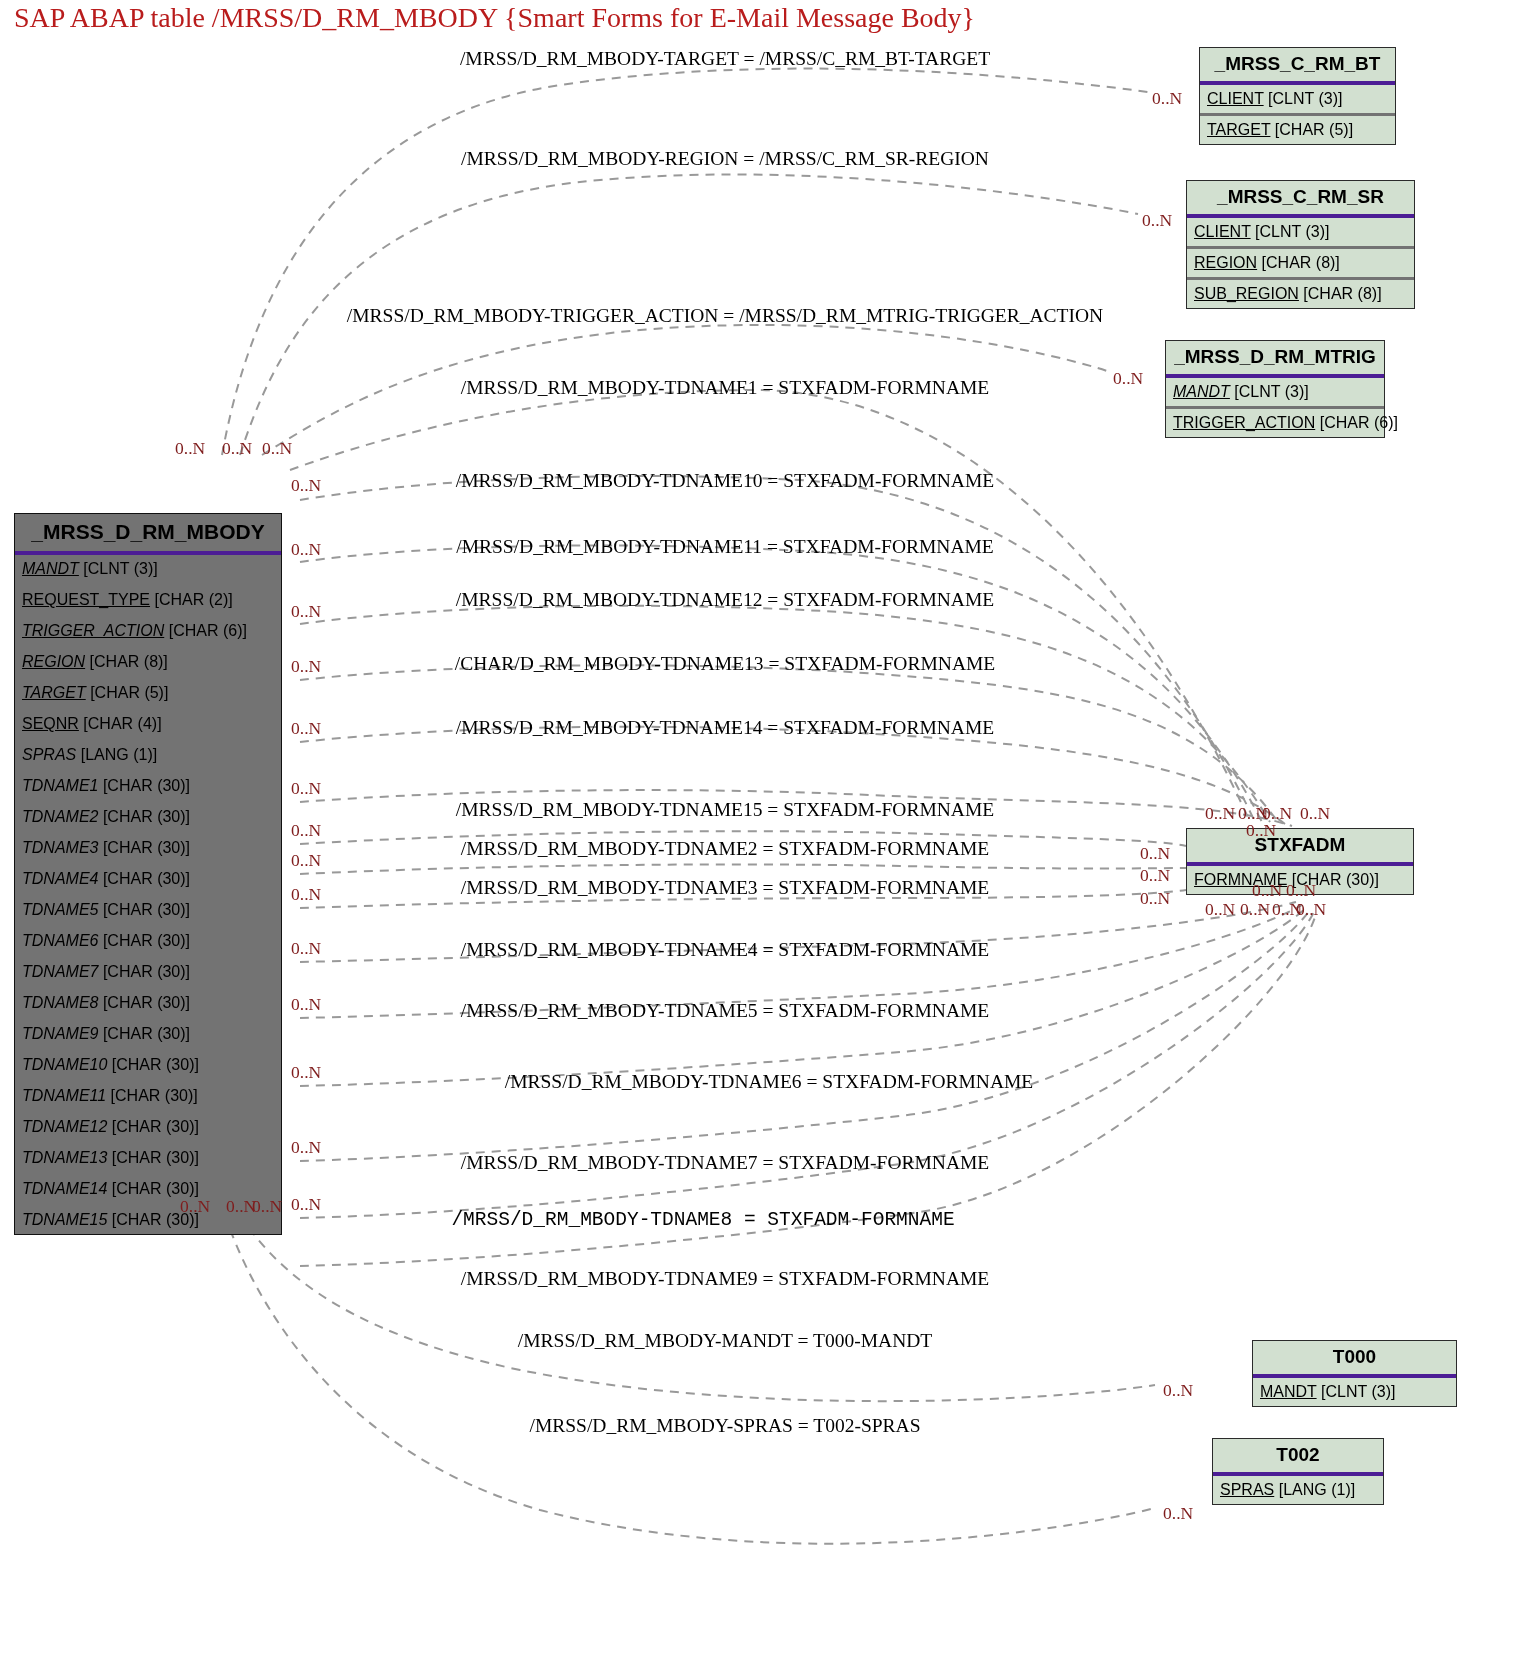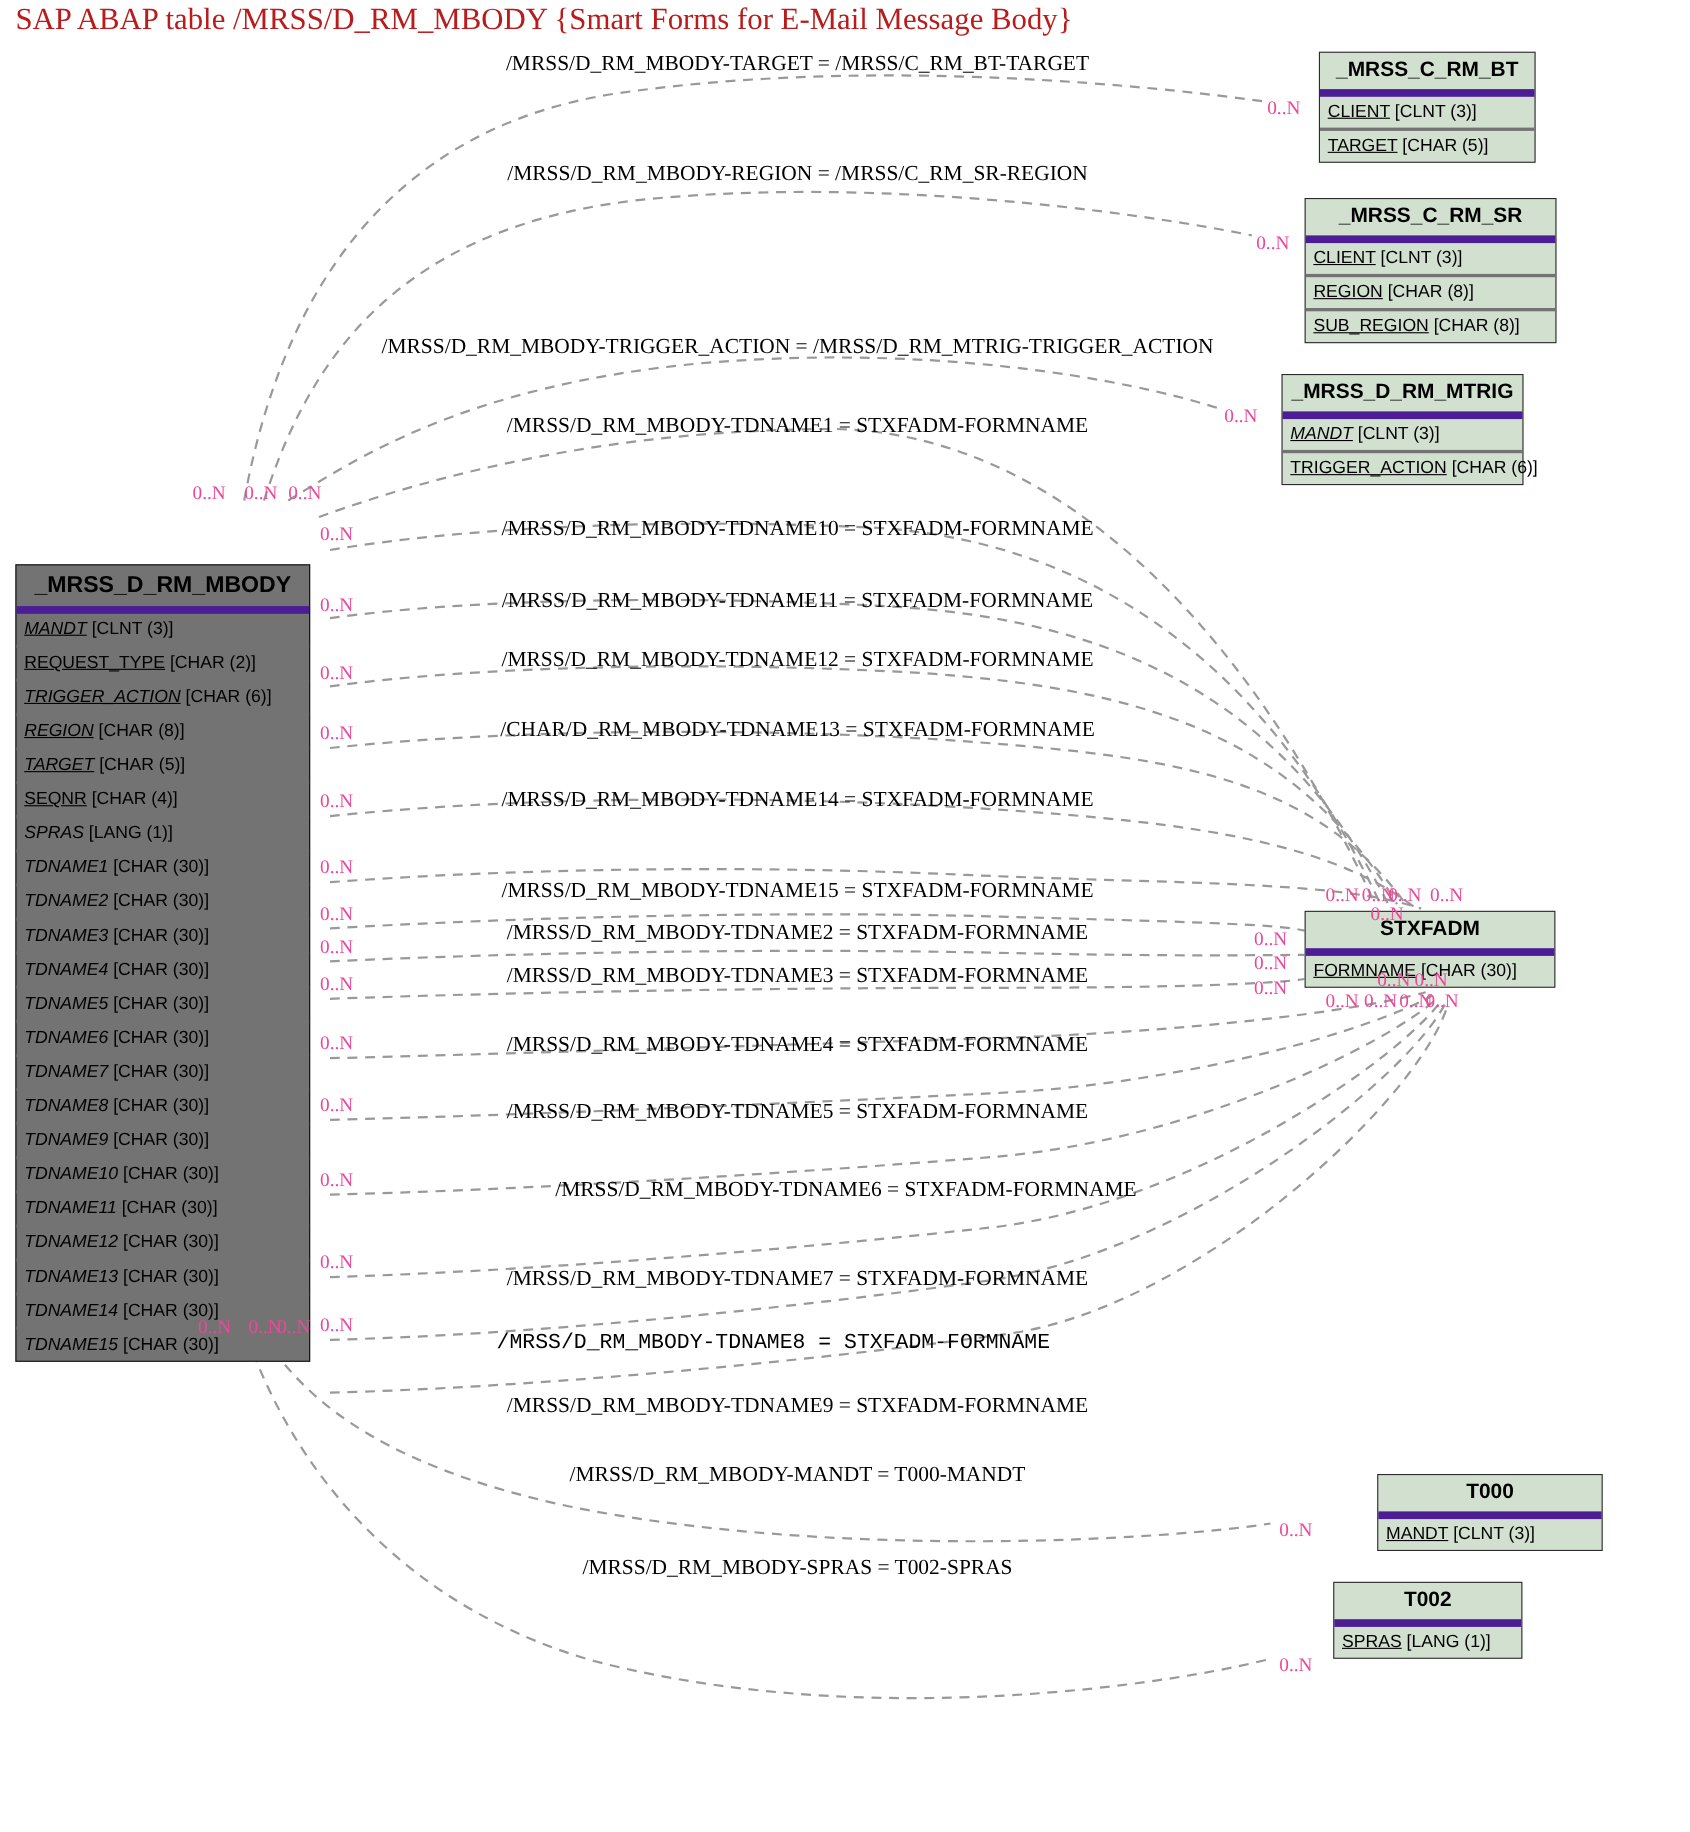--- a/index.html
+++ b/index.html
@@ -31,21 +31,21 @@
     border: 1px solid #2b2b2b;
     background: #d2e0d0;
     font-family: "Liberation Sans", sans-serif;
   }
   .entity.main { background: #737373; border-color: #111; margin-top: 48px; }
   .ent-title {
     font-weight: bold;
     font-size: 19px;
     text-align: center;
     padding: 5px 8px 6px 8px;
-    border-bottom: 7px solid #4c1d95;
+    border-bottom: 4px solid #4c1d95;
     white-space: nowrap;
     color: #000;
   }
   .entity.main .ent-title { font-size: 21px; padding: 6px 8px 7px 8px; }
   .ent-field {
     font-size: 16px;
     padding: 5px 7px 5px 7px;
     border-bottom: 3px solid #737373;
     white-space: nowrap;
     color: #000;
@@ -58,21 +58,21 @@
     font-family: "Liberation Serif", serif;
     font-size: 19.5px;
     color: #000;
     white-space: nowrap;
     transform: translateX(-50%);
   }
   .card {
     position: absolute;
     font-family: "Liberation Serif", serif;
     font-size: 17.5px;
-    color: #ec4899;
+    color: #7f1d1d;
     white-space: nowrap;
   }
 </style>
 </head>
 <body>
 
 <div id="diagram-title">SAP ABAP table /MRSS/D_RM_MBODY {Smart Forms for E-Mail Message Body}</div>
 
 <svg id="edges" viewBox="0 0 1536 1665" xmlns="http://www.w3.org/2000/svg">
   <g fill="none" stroke="#999999" stroke-width="2" stroke-dasharray="9,7">

